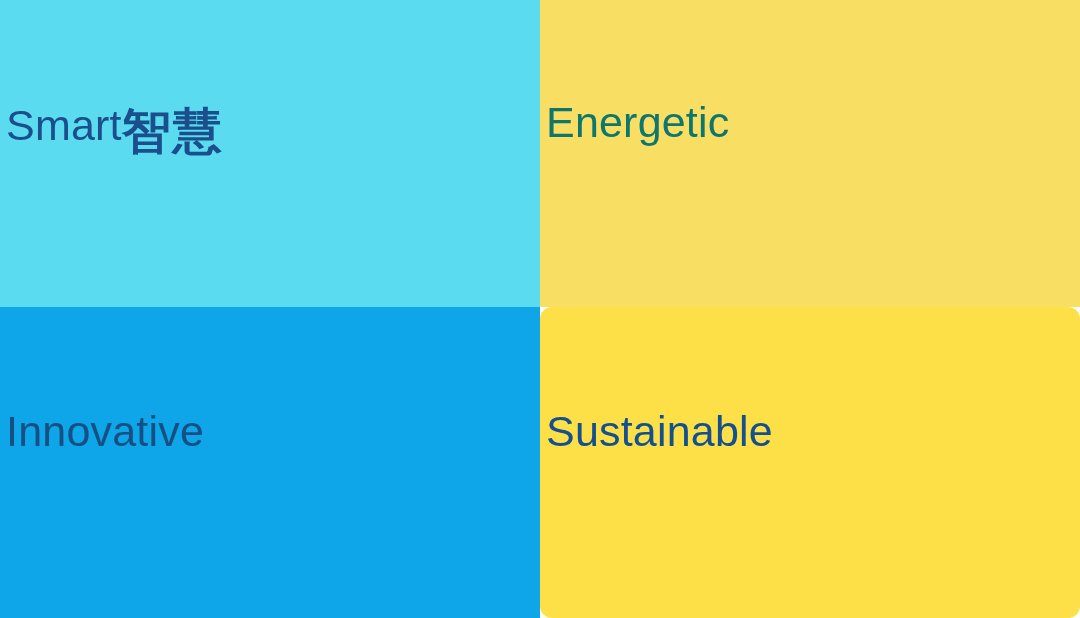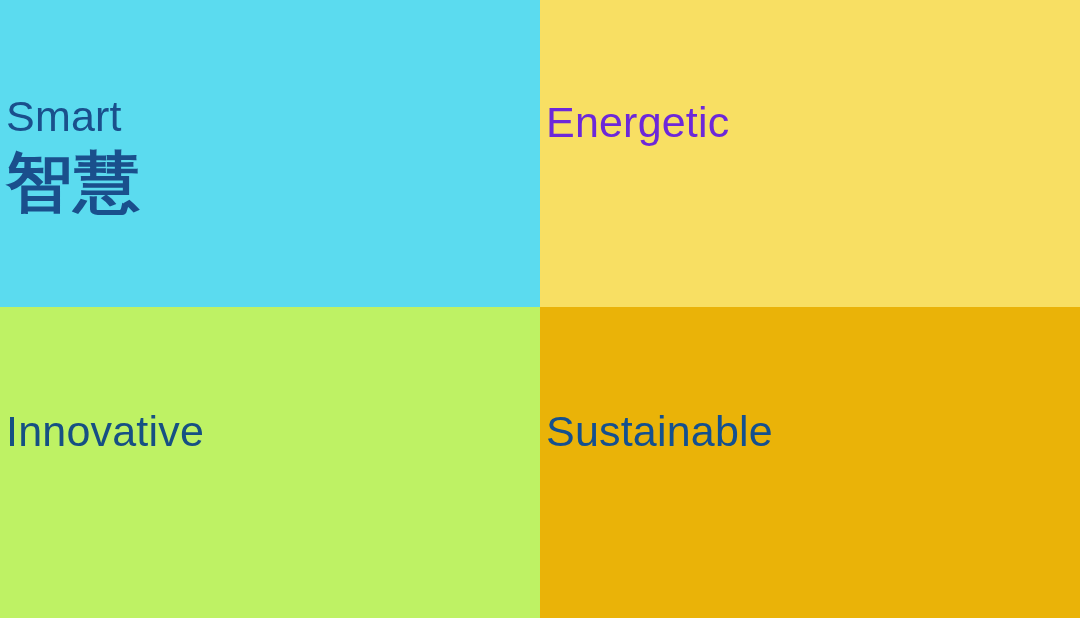--- a/index.html
+++ b/index.html
@@ -27,38 +27,38 @@
     position: relative;
     display: flex;
     flex-direction: column;
     align-items: center;
     justify-content: flex-start;
     overflow: hidden;
   }
 
   .panel-inner {
     display: flex;
-    flex-direction: column;
-    align-items: flex-start;
+    flex-direction: row;
+    align-items: center;
     width: 100%;
     margin-left: 12px;
   }
 
   .panel-en {
     font-family: "Liberation Sans", "DejaVu Sans", sans-serif;
     font-size: 43px;
     font-weight: 400;
     line-height: 1;
     letter-spacing: 0.2px;
     white-space: nowrap;
   }
 
   .panel-zh {
     font-family: "DejaVu Sans", "Liberation Sans", sans-serif;
-    font-size: 66px;
+    font-size: 49px;
     font-weight: 700;
     line-height: 1;
     letter-spacing: 2px;
     white-space: nowrap;
   }
 
   
   #panel-smart .panel-inner { padding-top: 95px; }
   #panel-smart .panel-zh { margin-top: 12px; }
 
@@ -79,31 +79,31 @@
 
 <div id="brand-grid">
 
   <div class="panel" id="panel-smart" style="background: rgb(91, 219, 239); color: rgb(26, 79, 140);">
     <div class="panel-inner">
       <div class="panel-en">Smart</div>
       <div class="panel-zh">智慧</div>
     </div>
   </div>
 
-  <div class="panel" id="panel-energetic" style="background: rgb(248, 223, 99); color: #6d28d9;">
+  <div class="panel" id="panel-energetic" style="background: rgb(248, 223, 99); color: #0f766e;">
     <div class="panel-inner">
       <div class="panel-en">Energetic</div>
     </div>
   </div>
 
-  <div class="panel" id="panel-innovative" style="background: #bef264; color: rgb(22, 80, 131);">
+  <div class="panel" id="panel-innovative" style="background: #0ea5e9; color: rgb(22, 80, 131);">
     <div class="panel-inner">
       <div class="panel-en">Innovative</div>
     </div>
   </div>
 
-  <div class="panel" id="panel-sustainable" style="background: #eab308; color: rgb(20, 80, 143);">
+  <div class="panel" id="panel-sustainable" style="background: #fde047; color: rgb(20, 80, 143); border-radius: 12px;">
     <div class="panel-inner">
       <div class="panel-en">Sustainable</div>
     </div>
   </div>
 
 </div>
 
 </body></html>

